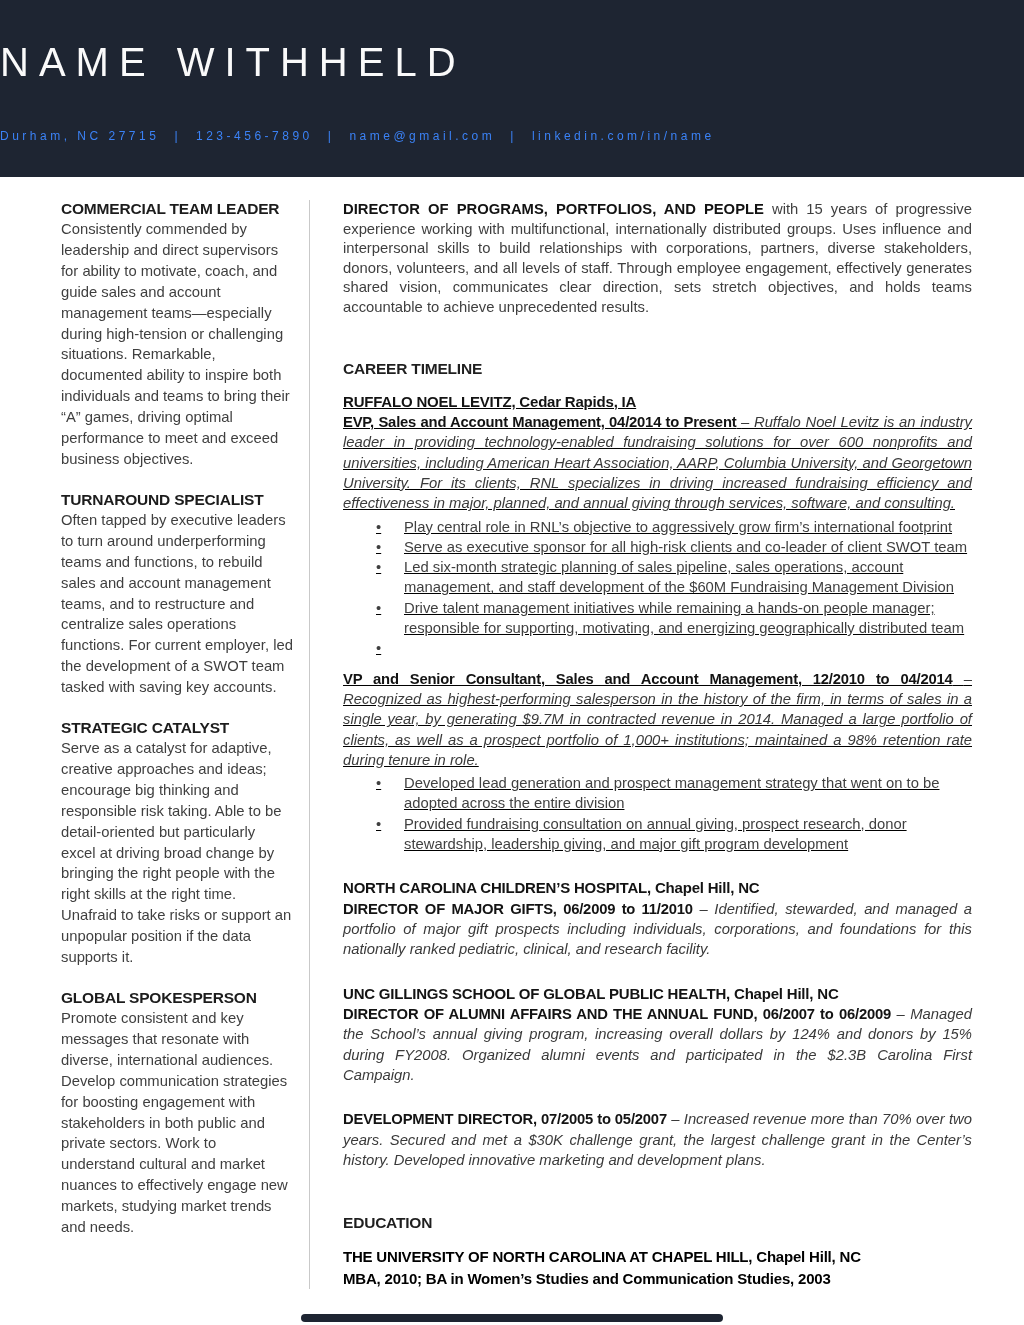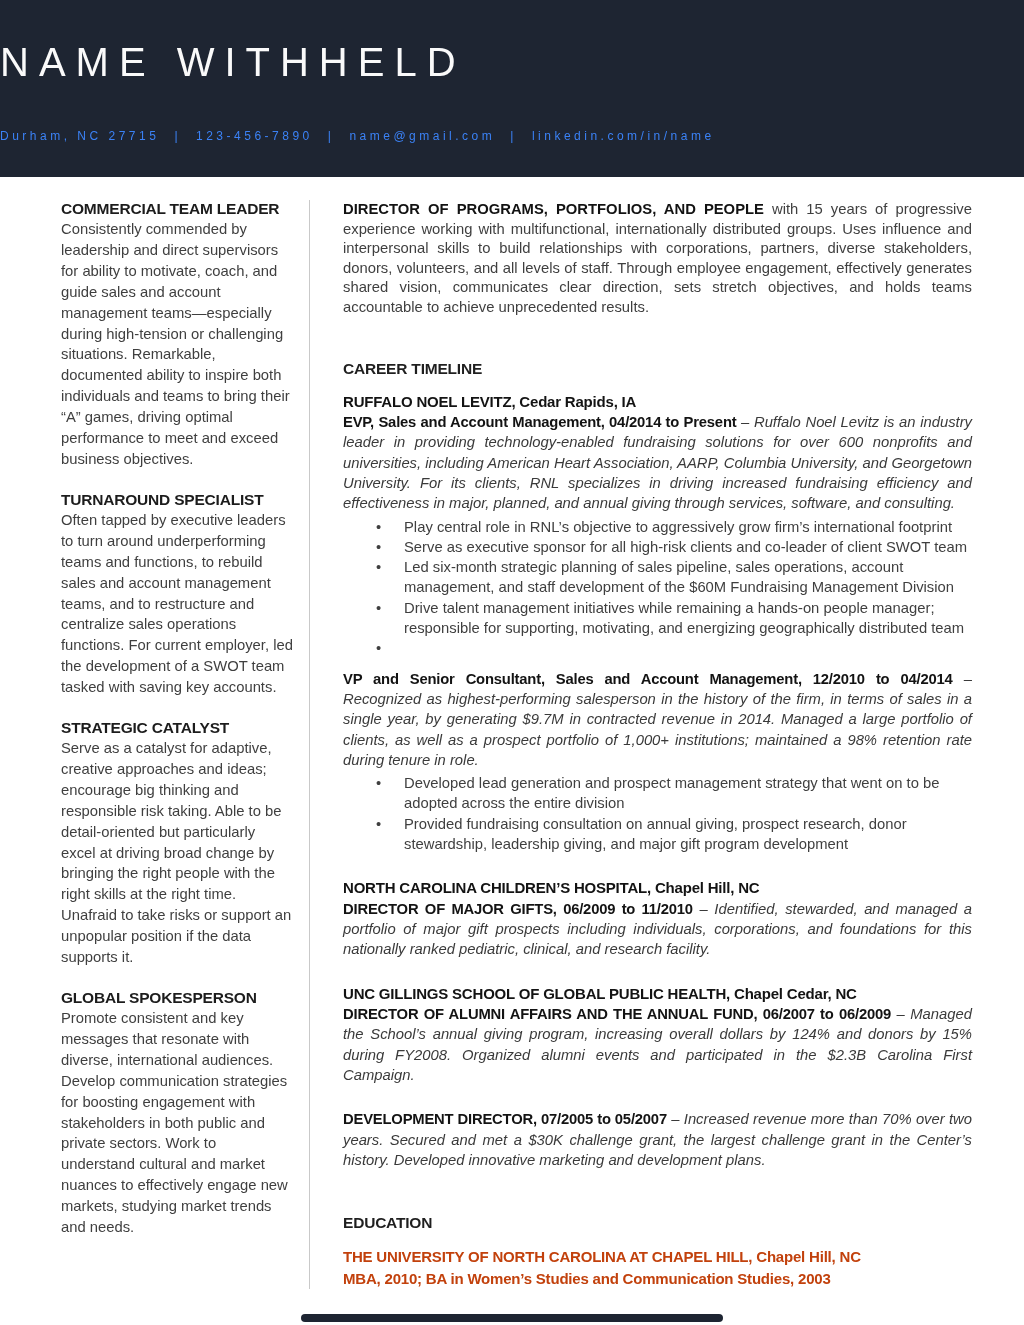--- a/index.html
+++ b/index.html
@@ -27,31 +27,31 @@
   .main{flex:1;padding-left:33px;}
   
   .side-section{margin-bottom:21px;}
   .side-title{font-size:15.5px;font-weight:700;color:#1c1c1c;margin:0 0 1px;letter-spacing:-0.2px;}
   .side-body{font-size:14.8px;line-height:20.9px;color:var(--body-text,#3f3f3f);margin:0;}
   
   .summary{font-size:14.8px;line-height:19.6px;color:var(--body-text,#3f3f3f);text-align:justify;margin:0 0 42px;}
   .summary-lead{font-weight:700;color:#121212;}
   .section-heading{font-size:15.5px;font-weight:700;color:#1f1f1f;margin:0 0 14px;letter-spacing:-0.2px;}
   .job{margin-top:24px;}
-  .job.first{margin-top:14px;}
+  .job.first{margin-top:14px;text-decoration:underline;}
   .company{font-size:15px;font-weight:700;color:#131313;margin:0;line-height:20.5px;letter-spacing:-0.2px;}
   .role-para{font-size:14.8px;line-height:20.3px;text-align:justify;margin:0;color:var(--body-text,#3f3f3f);}
   .role-title{font-weight:700;color:#131313;letter-spacing:-0.2px;}
   .role-desc{font-style:italic;color:#3a3a3a;}
   ul.bullets{list-style:none;margin:3px 0 10px;padding:0 0 0 33px;}
   ul.bullets li{display:flex;font-size:14.8px;line-height:20.3px;color:var(--body-text,#3f3f3f);}
   ul.bullets .dot{width:28px;flex:0 0 28px;}
   .role-block{margin-top:7px;}
   .education{margin-top:44px;}
-  .edu-line{font-weight:700;font-size:15px;color:#c2410c;margin:0;line-height:21.5px;letter-spacing:-0.2px;}
+  .edu-line{font-weight:700;font-size:15px;color:#000000;margin:0;line-height:21.5px;letter-spacing:-0.2px;}
   
   .home-indicator{
     position:absolute;left:50%;transform:translateX(-50%);bottom:3px;
     width:422px;height:8px;border-radius:4px;background:var(--header-bg,#1e2532);
   }
 </style>
 </head>
 <body>
 
 <div class="page">
@@ -130,21 +130,21 @@
           </ul>
         </div>
       </div>
 
       <div class="job">
         <p class="company">NORTH CAROLINA CHILDREN’S HOSPITAL, Chapel Hill, NC</p>
         <p class="role-para"><span class="role-title">DIRECTOR OF MAJOR GIFTS, 06/2009 to 11/2010</span> <span class="role-desc">– Identified, stewarded, and managed a portfolio of major gift prospects including individuals, corporations, and foundations for this nationally ranked pediatric, clinical, and research facility.</span></p>
       </div>
 
       <div class="job">
-        <p class="company">UNC GILLINGS SCHOOL OF GLOBAL PUBLIC HEALTH, Chapel Cedar, NC</p>
+        <p class="company">UNC GILLINGS SCHOOL OF GLOBAL PUBLIC HEALTH, Chapel Hill, NC</p>
         <p class="role-para"><span class="role-title">DIRECTOR OF ALUMNI AFFAIRS AND THE ANNUAL FUND, 06/2007 to 06/2009</span> <span class="role-desc">– Managed the School’s annual giving program, increasing overall dollars by 124% and donors by 15% during FY2008. Organized alumni events and participated in the $2.3B Carolina First Campaign.</span></p>
       </div>
 
       <div class="job">
         <p class="role-para"><span class="role-title">DEVELOPMENT DIRECTOR, 07/2005 to 05/2007</span> <span class="role-desc">– Increased revenue more than 70% over two years. Secured and met a $30K challenge grant, the largest challenge grant in the Center’s history. Developed innovative marketing and development plans.</span></p>
       </div>
 
       <div class="education">
         <p class="section-heading">EDUCATION</p>
         <p class="edu-line">THE UNIVERSITY OF NORTH CAROLINA AT CHAPEL HILL, Chapel Hill, NC</p>

